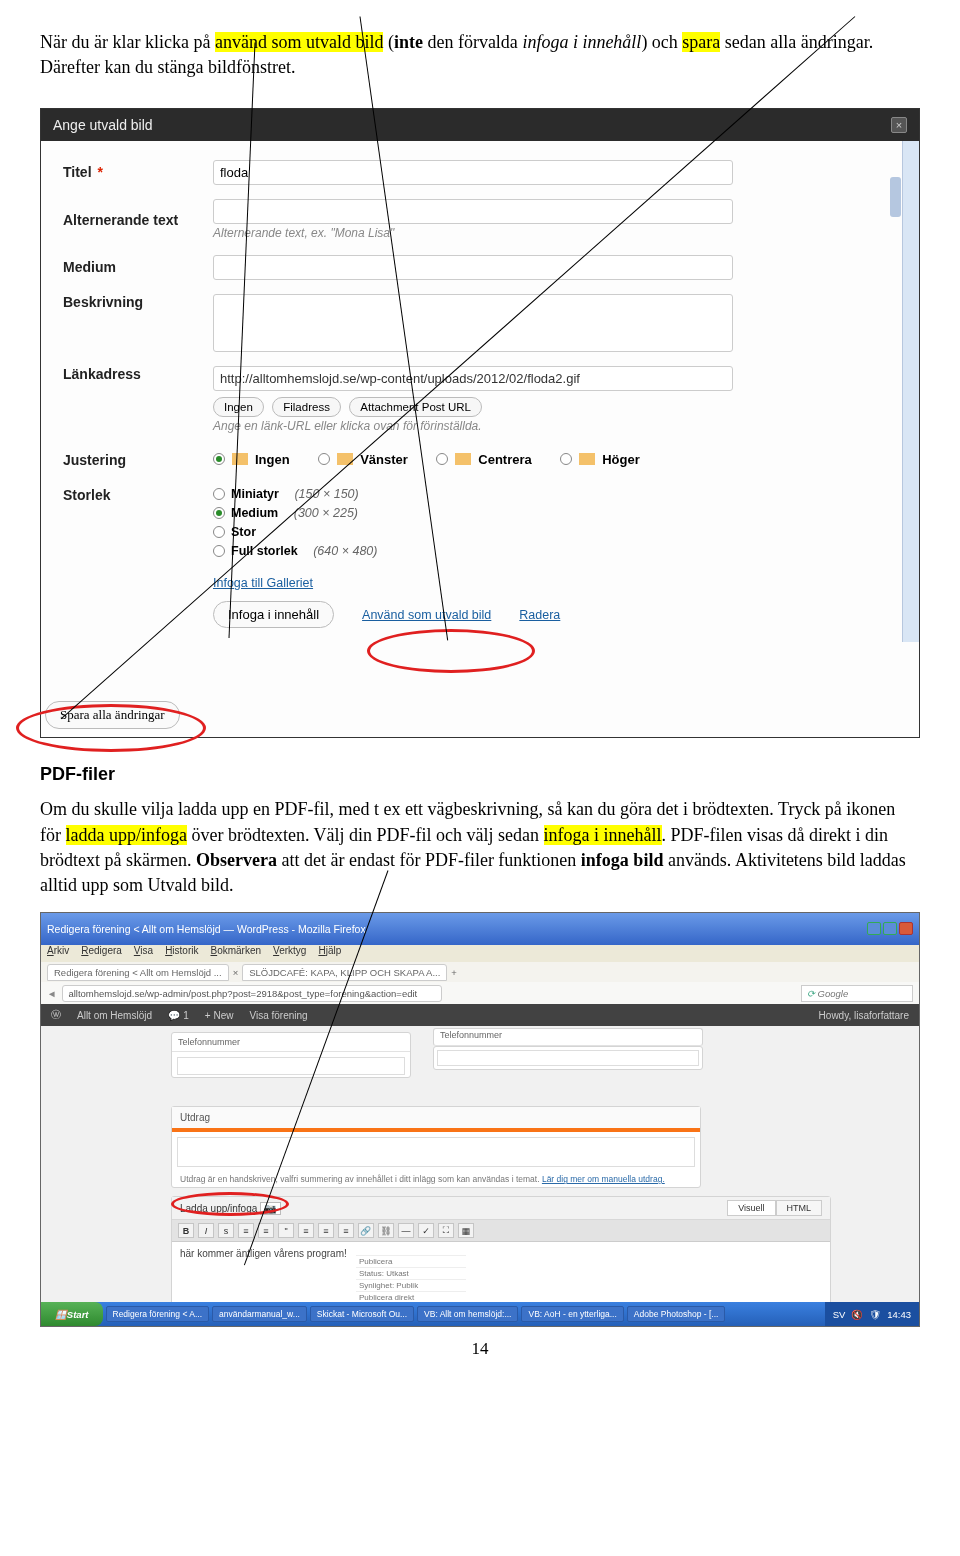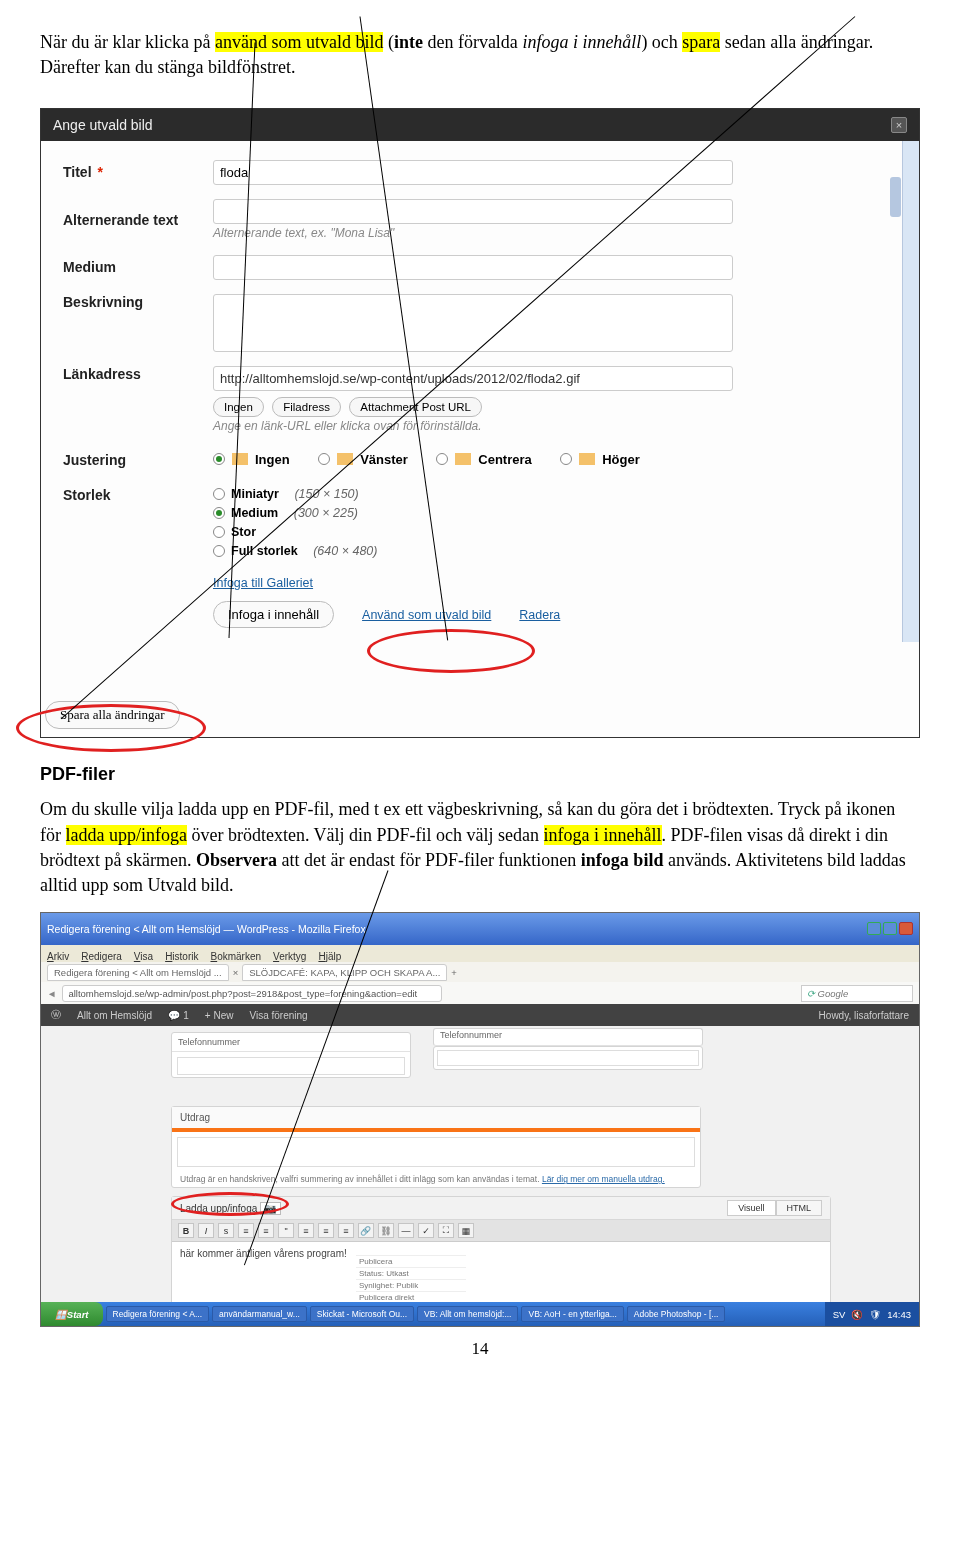--- a/index.html
+++ b/index.html
@@ -40,21 +40,21 @@
   .s1scroll { position:absolute; right:18px; top:36px; width:11px; height:40px; background:#b5c7e0; border-radius:3px;}
 
   
   .oval { position:absolute; border:3px solid #e02020; border-radius:50%; pointer-events:none; }
 
   
   .shot2 { position:relative; border:1px solid #666; background:#ece9d8; width:880px; height:415px; margin-bottom:8px; font-family: Tahoma, Arial, sans-serif; font-size:10px; color:#333; overflow:hidden;}
   .shot2 .titlebar { height:32px; background:linear-gradient(#6a9ae8,#3566c8); color:#fff; display:flex; align-items:center; padding:0 6px; font-size:10.5px; justify-content:space-between;}
   .shot2 .titlebar .winbtns span { display:inline-block; width:14px; height:13px; border:1px solid #3a5; background:#5b8dd8; margin-left:2px; border-radius:2px;}
   .shot2 .titlebar .winbtns span.cls { background:#d85a3a; border-color:#a33;}
-  .shot2 .menubar { height:17px; background:#ece9d8; padding:6px 6px; font-size:10px; color:#333; display:flex; gap:12px;}
+  .shot2 .menubar { height:17px; background:#ece9d8; padding:0 6px; font-size:10px; color:#333; display:flex; gap:12px;}
   .shot2 .menubar span { text-decoration:underline; text-decoration-color:transparent; }
   .shot2 .menubar span::first-letter { text-decoration:underline; }
   .shot2 .tabs { height:20px; background:#f4f3ee; padding:2px 6px; font-size:9.5px; color:#666; display:flex; gap:4px; align-items:center;}
   .shot2 .tabs .tab { border:1px solid #ccc; padding:2px 6px; background:#fff; border-radius:3px 3px 0 0;}
   .shot2 .addr { height:22px; background:#f8f8f6; padding:2px 6px; font-size:9.5px; display:flex; align-items:center; gap:6px;}
   .shot2 .addr .url { flex:0 0 auto; border:1px solid #ccc; background:#fff; padding:2px 5px; border-radius:3px; color:#555; width:380px;}
   .shot2 .addr .gbox { border:1px solid #ccc; background:#fff; padding:2px 5px; width:112px; color:#777; font-style:italic;}
   .shot2 .adminbar { height:22px; background:#424242; color:#ccc; display:flex; align-items:center; padding:0 10px; gap:16px; font-size:10px;}
   .shot2 .adminbar .howdy { margin-left:auto;text-align:center; }
   .shot2 .editor { position:relative; background:#f1f1f1; height:316px; }

